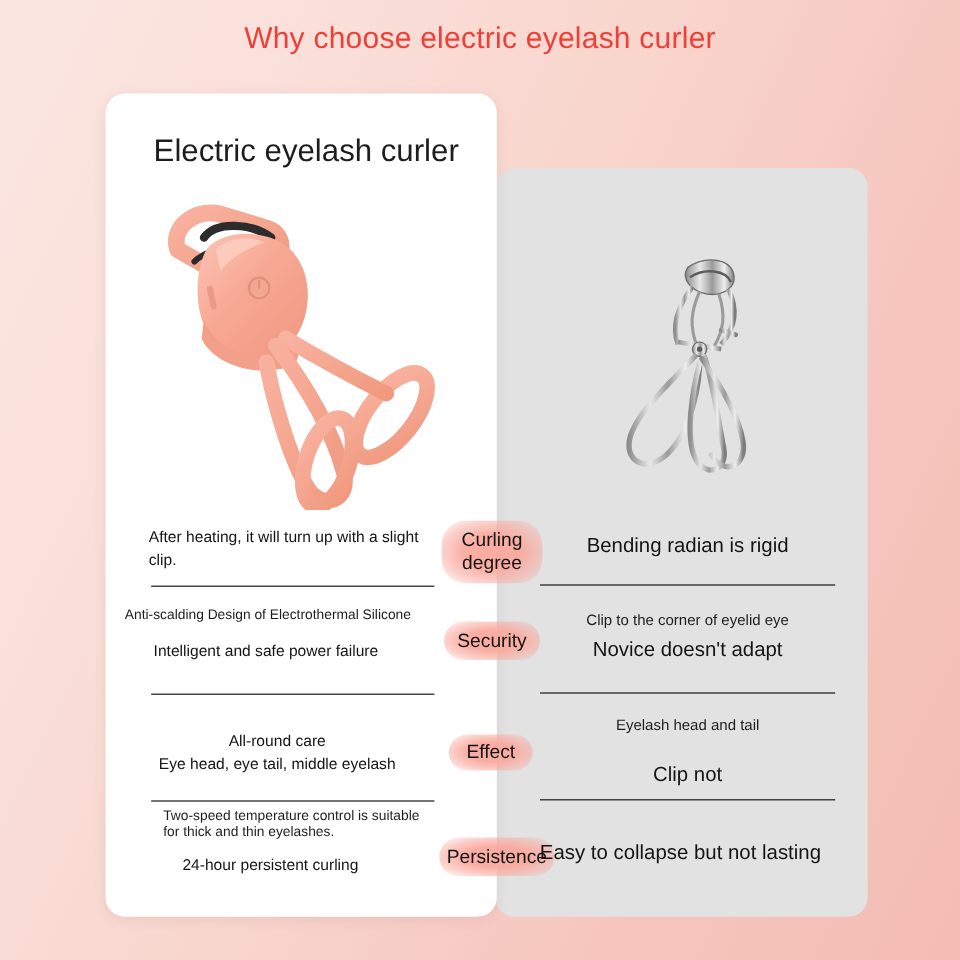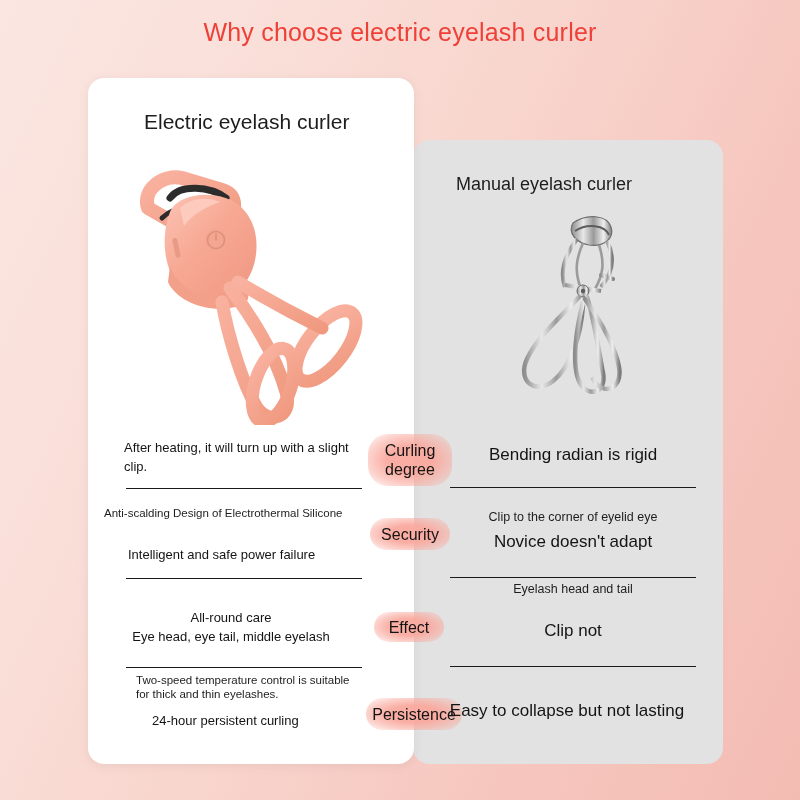--- a/index.html
+++ b/index.html
@@ -59,24 +59,23 @@
     background: #ffffff;
     border-radius: 16px 16px 16px 16px;
     box-shadow: 0 2px 10px rgba(150,110,105,.13);
   }
 
   
   #electric-heading {
     position: absolute;
     left: 128px;
     top: 110px;
-    font-size: 21px;
+    font-size: 26px;
     color: #1d1d1d;
     white-space: nowrap;
-    margin-left: 16px;
   }
 
   #manual-heading {
     position: absolute;
     left: 456px;
     top: 174px;
     font-size: 18px;
     color: #1d1d1d;
     white-space: nowrap;
   }
@@ -161,21 +160,20 @@
 
 <div id="stage">
 
   <div id="page-title">Why choose electric eyelash curler</div>
 
   <div id="gray-card"></div>
 
   <div id="white-card"></div>
 
   <div id="electric-heading">Electric eyelash curler</div>
-  <div id="manual-heading">Manual eyelash curler</div>
 
   <svg id="electric-product" viewBox="0 0 270 265">
     <defs>
       <linearGradient id="pinkBody" x1="0" y1="0" x2="1" y2="1">
         <stop offset="0%" stop-color="#fcc3b5"></stop>
         <stop offset="45%" stop-color="#f7a893"></stop>
         <stop offset="100%" stop-color="#ef9783"></stop>
       </linearGradient>
       <linearGradient id="pinkArm" x1="0" y1="0" x2="1" y2="1">
         <stop offset="0%" stop-color="#f9b2a0"></stop>
@@ -245,38 +243,38 @@
     <div class="cell-right" style="top:444px;">
       <div class="main-right">Bending radian is rigid</div>
     </div>
     <div class="divider div-left" style="top:488px;"></div>
     <div class="divider div-right" style="top:487px;"></div>
   </div>
 
   <div class="row">
     <div class="cell-left" style="top:507px; left:104px; width:250px;">
       <div class="cap">Anti-scalding Design of Electrothermal Silicone</div>
-      <div class="main-txt indent" style="margin-top:24px;">Intelligent and safe power failure</div>
+      <div class="main-txt indent" style="margin-top:12px;">Intelligent and safe power failure</div>
     </div>
     <div class="badge" style="left:370px; top:518px; width:80px; height:32px;">Security</div>
     <div class="cell-right" style="top:510px;">
       <div class="cap-right">Clip to the corner of eyelid eye</div>
       <div class="main-right" style="margin-top:7px;">Novice doesn't adapt</div>
     </div>
     <div class="divider div-left" style="top:578px;"></div>
     <div class="divider div-right" style="top:577px;"></div>
   </div>
 
   <div class="row">
     <div class="cell-left" style="top:596px; left:102px; width:258px; text-align:center;">
       <div class="main-txt" style="margin-top:12px;">All-round care</div>
       <div class="main-txt">Eye head, eye tail, middle eyelash</div>
     </div>
     <div class="badge" style="left:374px; top:612px; width:70px; height:30px;">Effect</div>
-    <div class="cell-right" style="top:582px;">
+    <div class="cell-right" style="top:597px;">
       <div class="cap-right">Eyelash head and tail</div>
       <div class="main-right" style="margin-top:24px;">Clip not</div>
     </div>
     <div class="divider div-left" style="top:667px;"></div>
     <div class="divider div-right" style="top:666px;"></div>
   </div>
 
   <div class="row">
     <div class="cell-left" style="top:674px; left:136px; width:226px;">
       <div class="cap">Two-speed temperature control is suitable for thick and thin eyelashes.</div>

